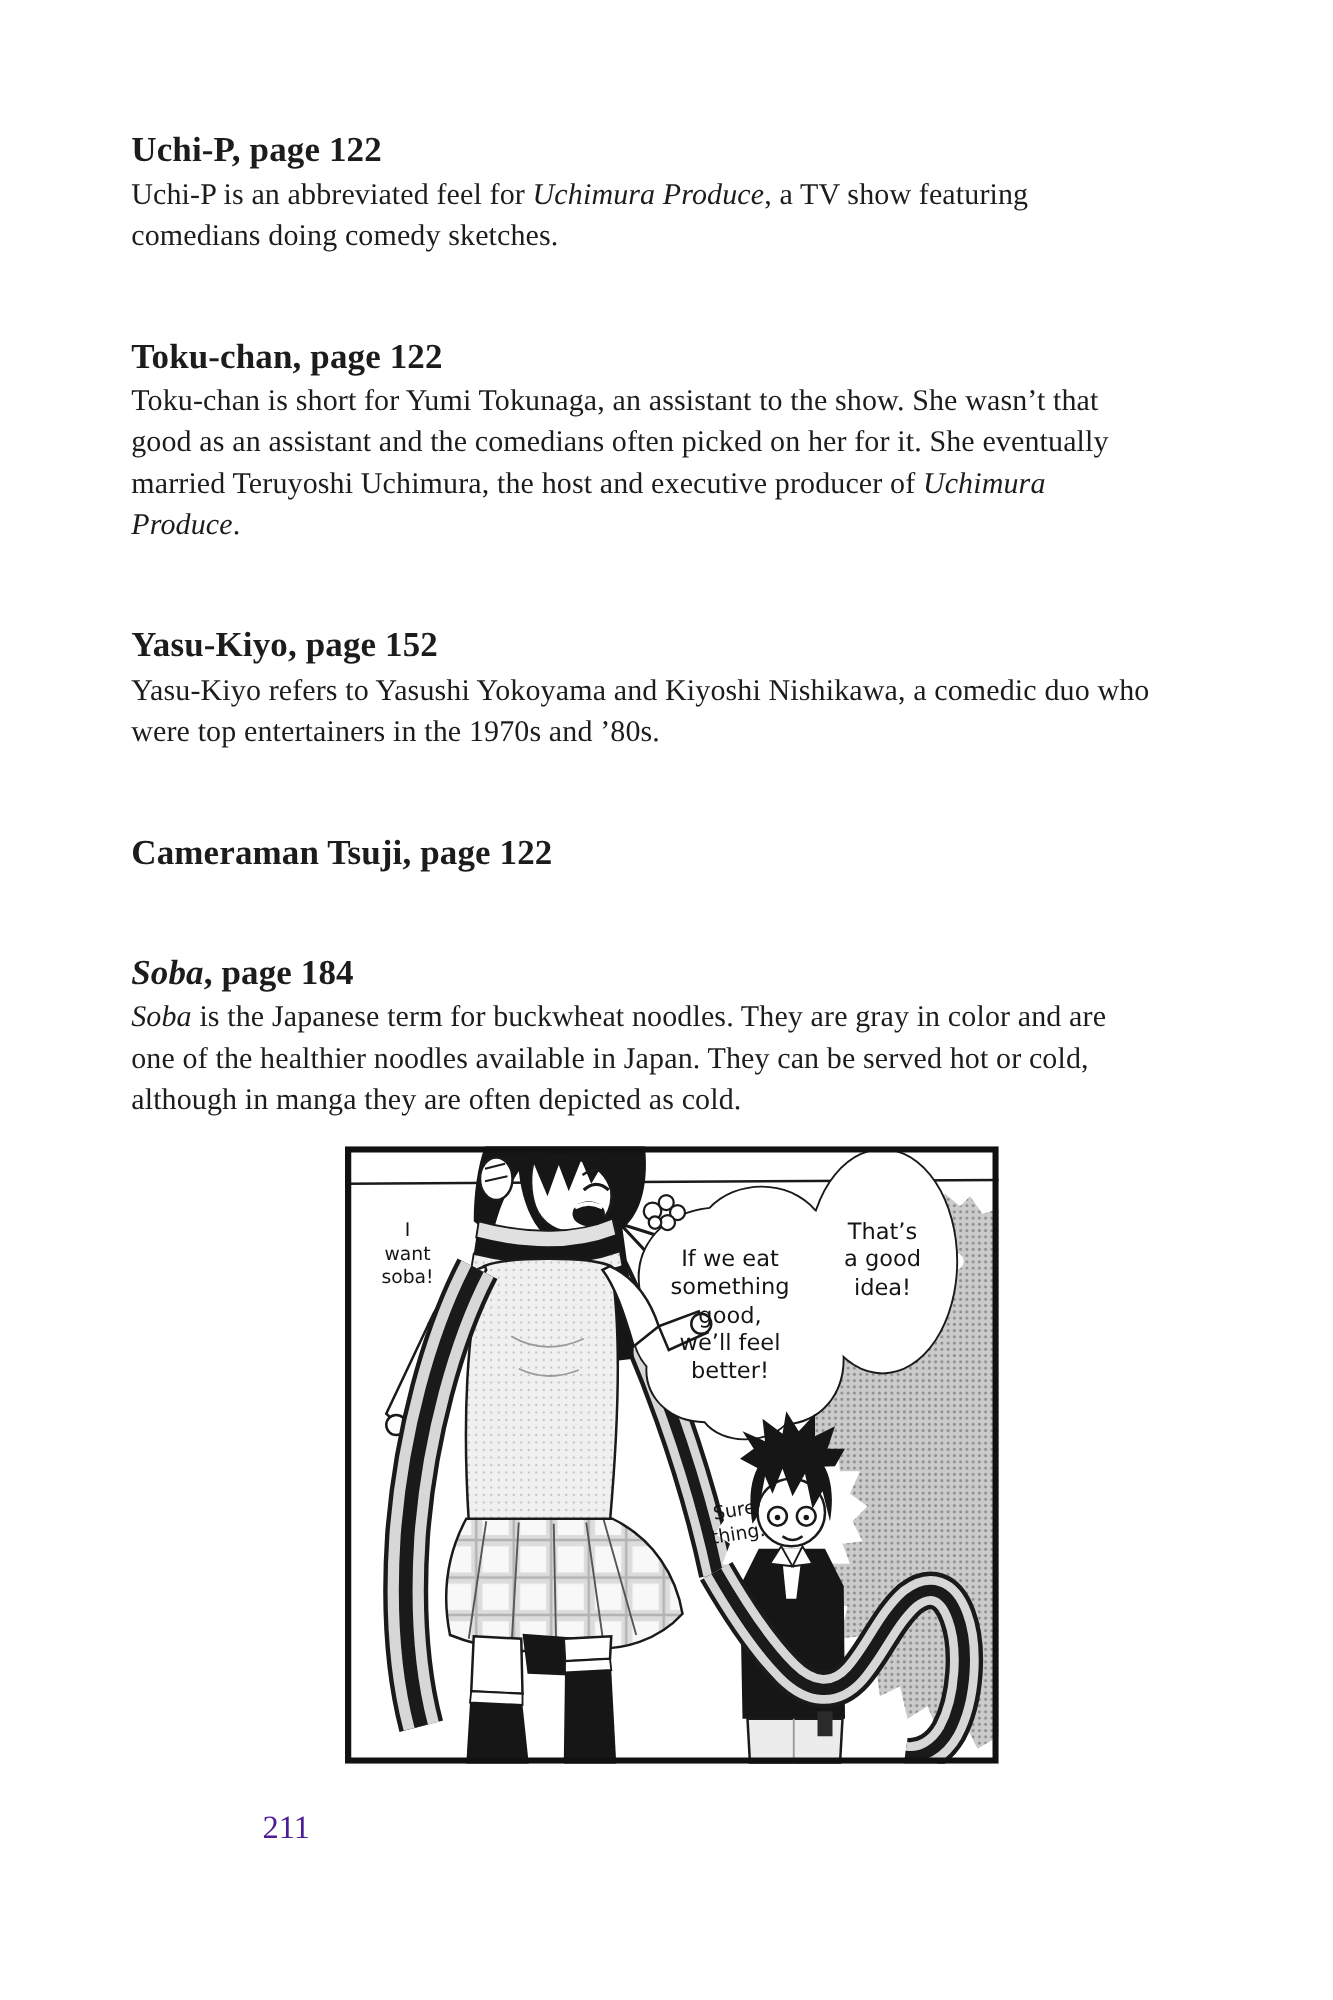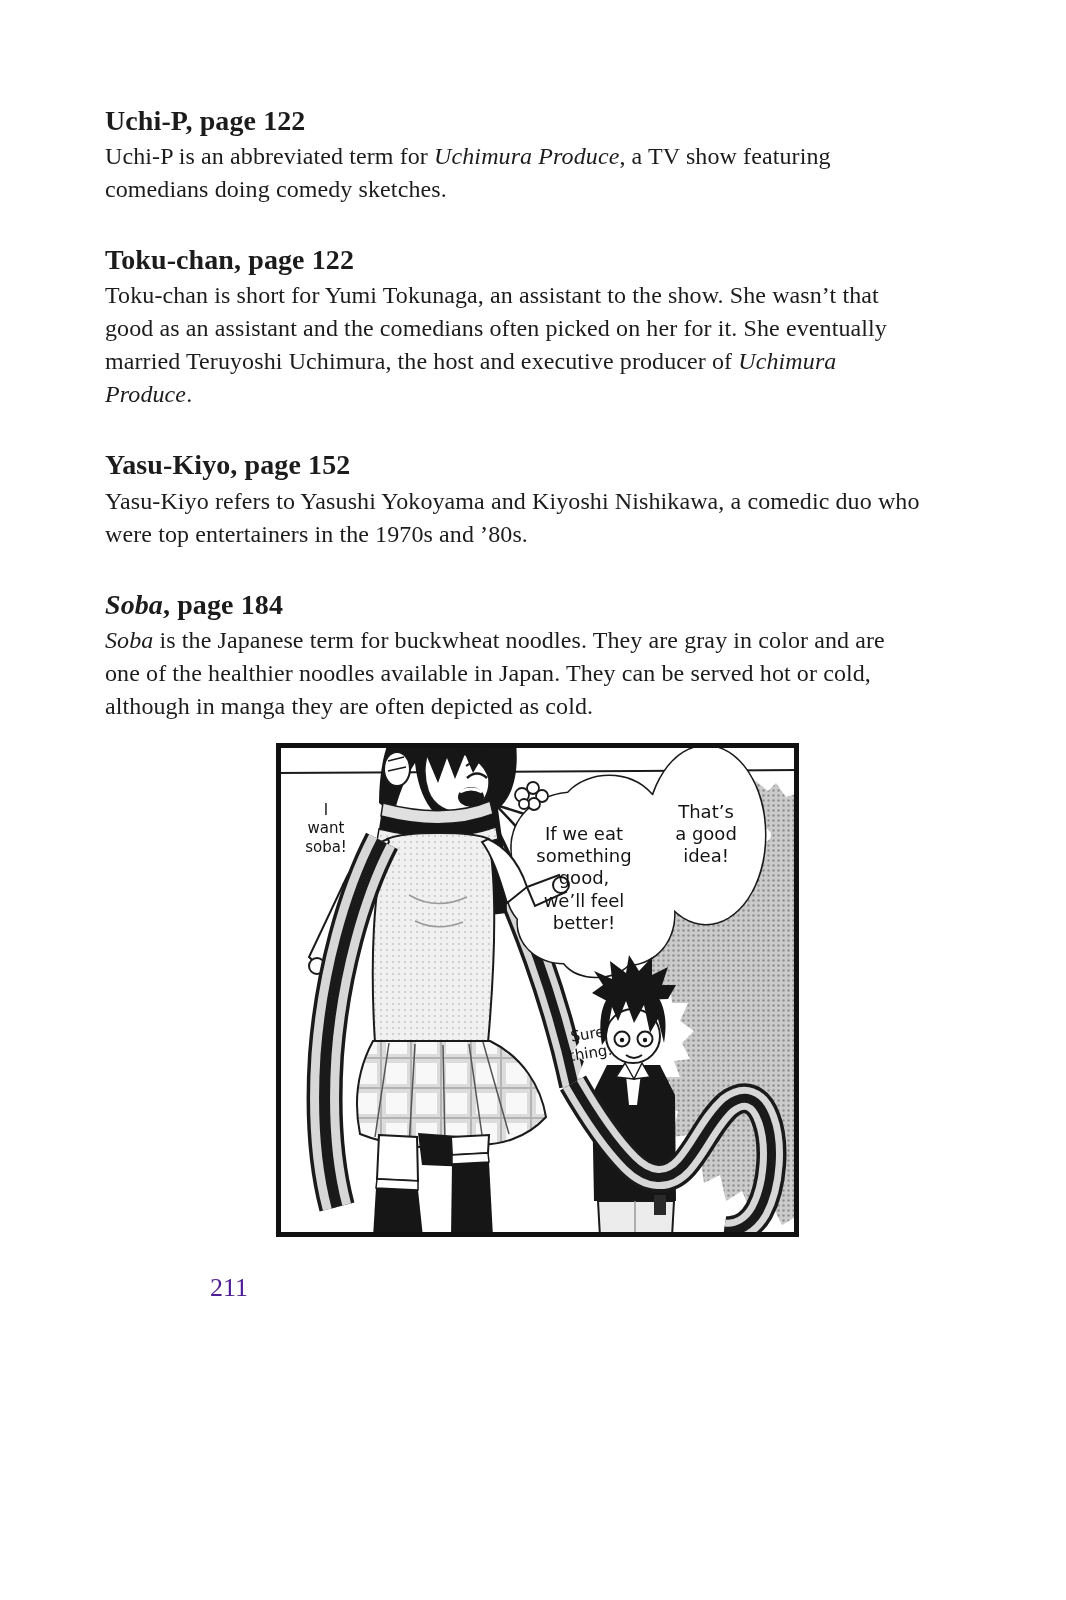--- a/index.html
+++ b/index.html
@@ -2,21 +2,21 @@
 <html><head>
 <meta charset="utf-8">
 <style>
   html,body{margin:0;padding:0;}
   body{
     width:1066px;height:1600px;background:#ffffff;overflow:hidden;
     font-family:"Liberation Serif", serif;color:#1c1c1c;
     -webkit-font-smoothing:antialiased;
   }
   .content{padding:105px 96px 0 105px;}
-  .note{margin-top:38px;}
+  .note{margin-top:64px;}
   .note:first-child{margin-top:0;}
   .note--soba{}
   .note h2{
     font-size:28px;line-height:1.15;margin:0 0 3px 0;font-weight:700;
     letter-spacing:.1px;
   }
   .note h2 em{font-style:italic;font-weight:700;}
   .note p{
     font-size:24px;line-height:33px;margin:0;max-width:818px;
     letter-spacing:.1px;
@@ -40,34 +40,35 @@
     font-family:"Liberation Serif", serif;
   }
 </style>
 </head>
 <body>
 
 <main class="content">
 
   <section class="note">
     <h2><span>Uchi-P, page 122</span></h2>
-    <p><span>Uchi-P is an abbreviated term for </span><em>Uchimura Produce</em><span>, a TV show featuring comedians doing comedy sketches.</span></p>
+    <p><span>Uchi-P is an abbreviated feel for </span><em>Uchimura Produce</em><span>, a TV show featuring comedians doing comedy sketches.</span></p>
   </section>
 
   <section class="note">
     <h2><span>Toku-chan, page 122</span></h2>
     <p><span>Toku-chan is short for Yumi Tokunaga, an assistant to the show. She wasn’t that good as an assistant and the comedians often picked on her for it. She eventually married Teruyoshi Uchimura, the host and executive producer of </span><em>Uchimura Produce</em><span>.</span></p>
   </section>
 
   <section class="note">
     <h2><span>Yasu-Kiyo, page 152</span></h2>
     <p><span>Yasu-Kiyo refers to Yasushi Yokoyama and Kiyoshi Nishikawa, a comedic duo who were top entertainers in the 1970s and ’80s.</span><em></em><span></span></p>
   </section>
 
   <section class="note">
+    <h2><span>Cameraman Tsuji, page 122</span></h2>
   </section>
 
   <section class="note note--soba">
     <h2><em>Soba</em><span>, page 184</span></h2>
     <p><em>Soba</em><span> is the Japanese term for buckwheat noodles. They are gray in color and are one of the healthier noodles available in Japan. They can be served hot or cold, although in manga they are often depicted as cold.</span></p>
   </section>
 
   <figure class="panel" style="margin-left:auto;margin-right:auto;">
     <svg width="523" height="494" viewBox="0 0 523 494" xmlns="http://www.w3.org/2000/svg">
       <defs>

